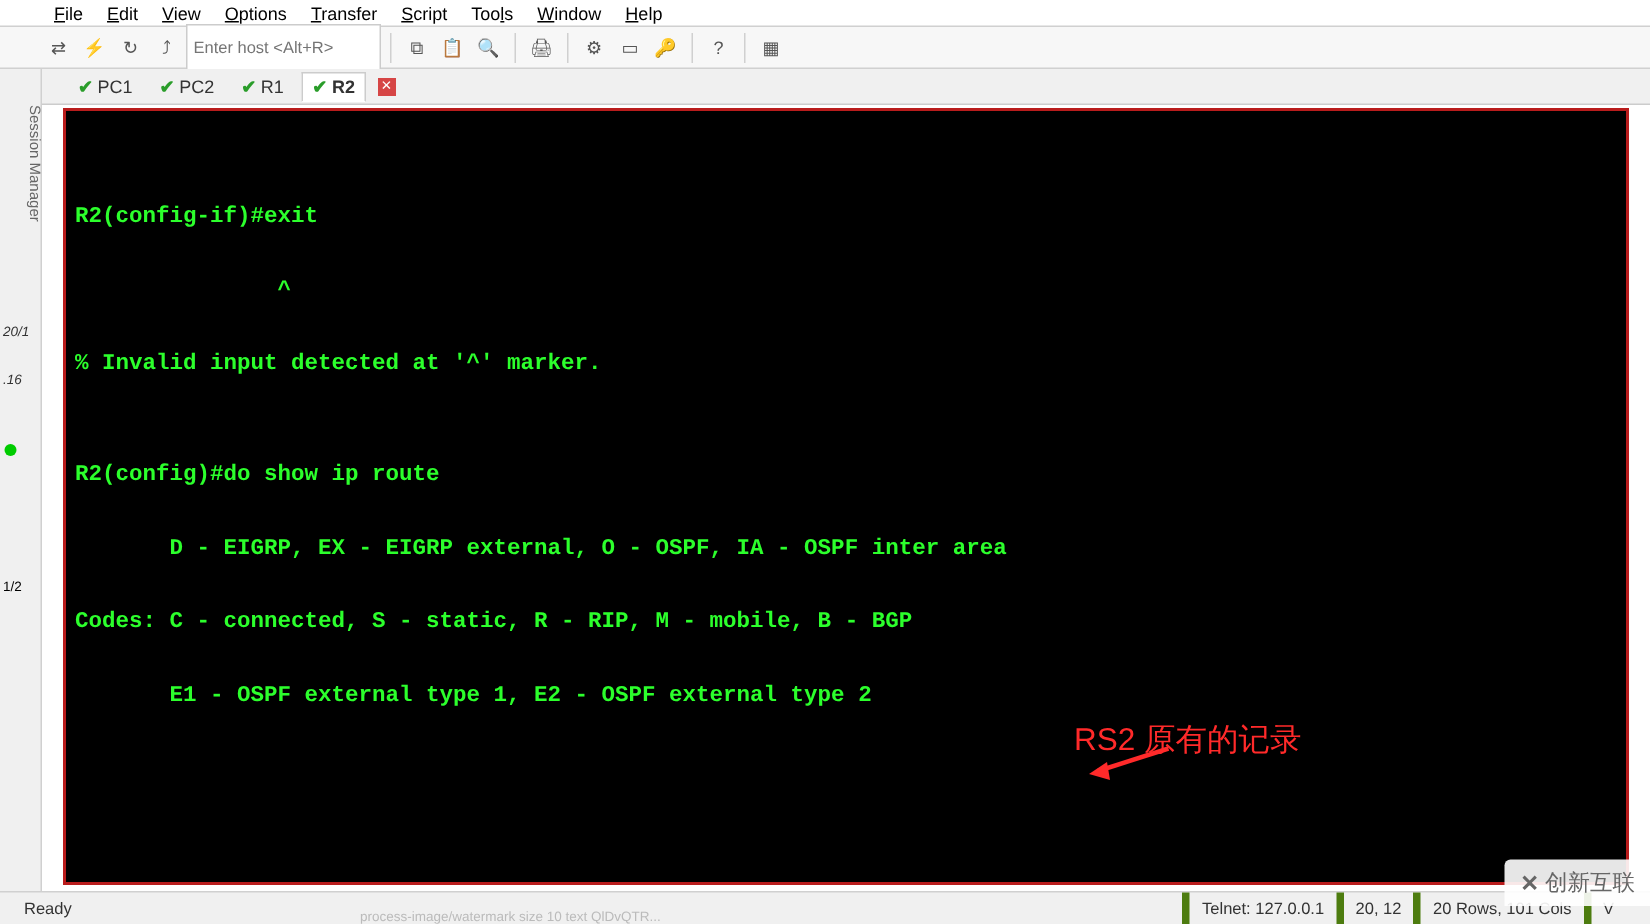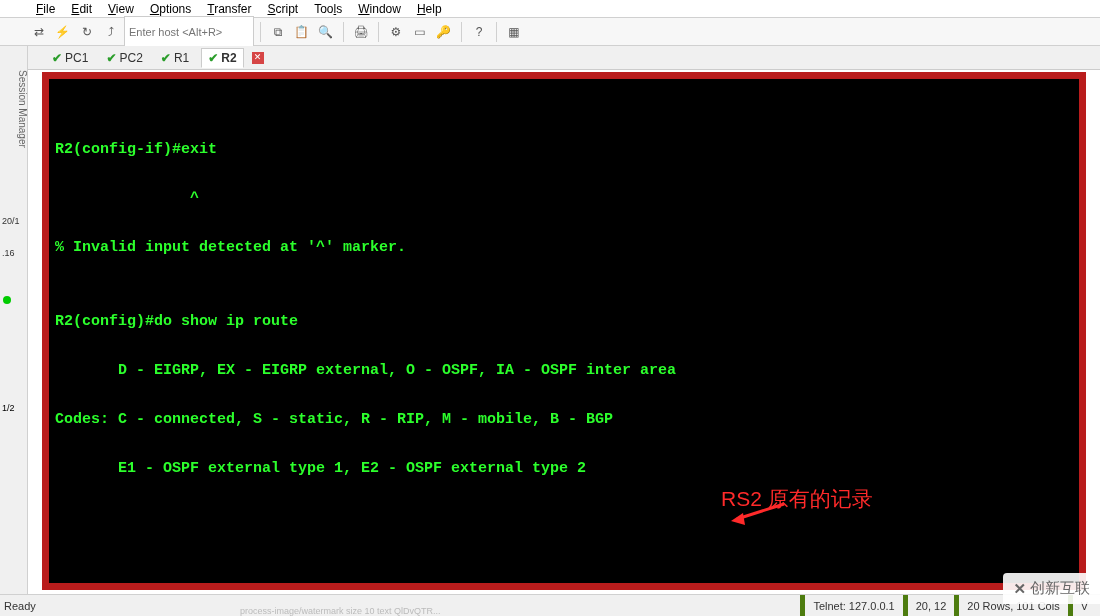--- a/index.html
+++ b/index.html
@@ -65,21 +65,21 @@
     left: 14px;
     top: 20px;
   }
   .leftstrip {
     position: absolute;
     left: 0; top: 170px;
     width: 28px;
     font-size: 9px;
     color: #333;
   }
-  .leftstrip div { margin-bottom: 2px; padding-left:2px; }
+  .leftstrip div { margin-bottom: 2px; padding-left:2px;font-style:italic; }
   .greendot {
     width:8px;height:8px;border-radius:50%;background:#0c0;
     position:absolute; left:3px; top:250px;
   }
   .content {
     position: absolute;
     left: 28px; right: 0; top: 46px; bottom: 22px;
     background: #fff;
     display: flex;
     flex-direction: column;
@@ -120,21 +120,21 @@
     background: #000;
     color: #2cff2c;
     font-family: "Consolas","Courier New",monospace;
     font-size: 15px;
     font-weight: bold;
     line-height: 1.64;
     padding: 34px 0 0 0;
     white-space: pre;
     overflow: hidden;
     position: relative;
-    border: 7px solid #b91c1c;
+    border: 2px solid #b91c1c;
     margin: 2px 14px 4px 14px;
   }
   .terminal .line { padding: 0 6px; }
   .annotation {
     position: absolute;
     color: #ff2a2a;
     font-family: "Microsoft YaHei","SimSun",sans-serif;
     font-size: 21px;
     font-weight: normal;
     line-height: 1.4;
@@ -143,21 +143,21 @@
   .statusbar {
     position: absolute;
     left:0; right:0; bottom:0;
     height: 22px;
     background: #f0f0f0;
     border-top: 1px solid #d0d0d0;
     display: flex;
     align-items: center;
     font-size: 11px;
     color: #333;
-    padding: 0 4px;
+    padding: 0 16px;
   }
   .statusbar .spacer { flex:1; }
   .status-seg { padding: 0 8px; border-left:5px solid #4d7c0f; height:100%; display:flex; align-items:center;}
   .watermark {
     position:absolute; right:0; bottom:12px;
     background: rgba(255,255,255,0.9);
     font-size: 15px; color:#666;
     padding: 6px 10px;
     display:flex;align-items:center;gap:4px;
     border-top-left-radius:4px;
@@ -208,21 +208,21 @@
 </div>
 
 <div class="sidebar-left">
   <div class="vtext-sm">Session Manager</div>
   <div class="leftstrip">
     <div>20/1</div>
     <div style="height:18px"></div>
     <div>.16</div>
   </div>
   <div class="greendot"></div>
-  <div style="position:absolute;left:2px;top:357px;font-size:9px;">1/2</div>
+  <div style="position:absolute;left:2px;top:340px;font-size:9px;">1/2</div>
 </div>
 
 <div class="content">
   <div class="tabbar">
     <div class="tab">
       <span class="chk">✔</span>
       <span>PC1</span>
     </div>
     <div class="tab">
       <span class="chk">✔</span>

